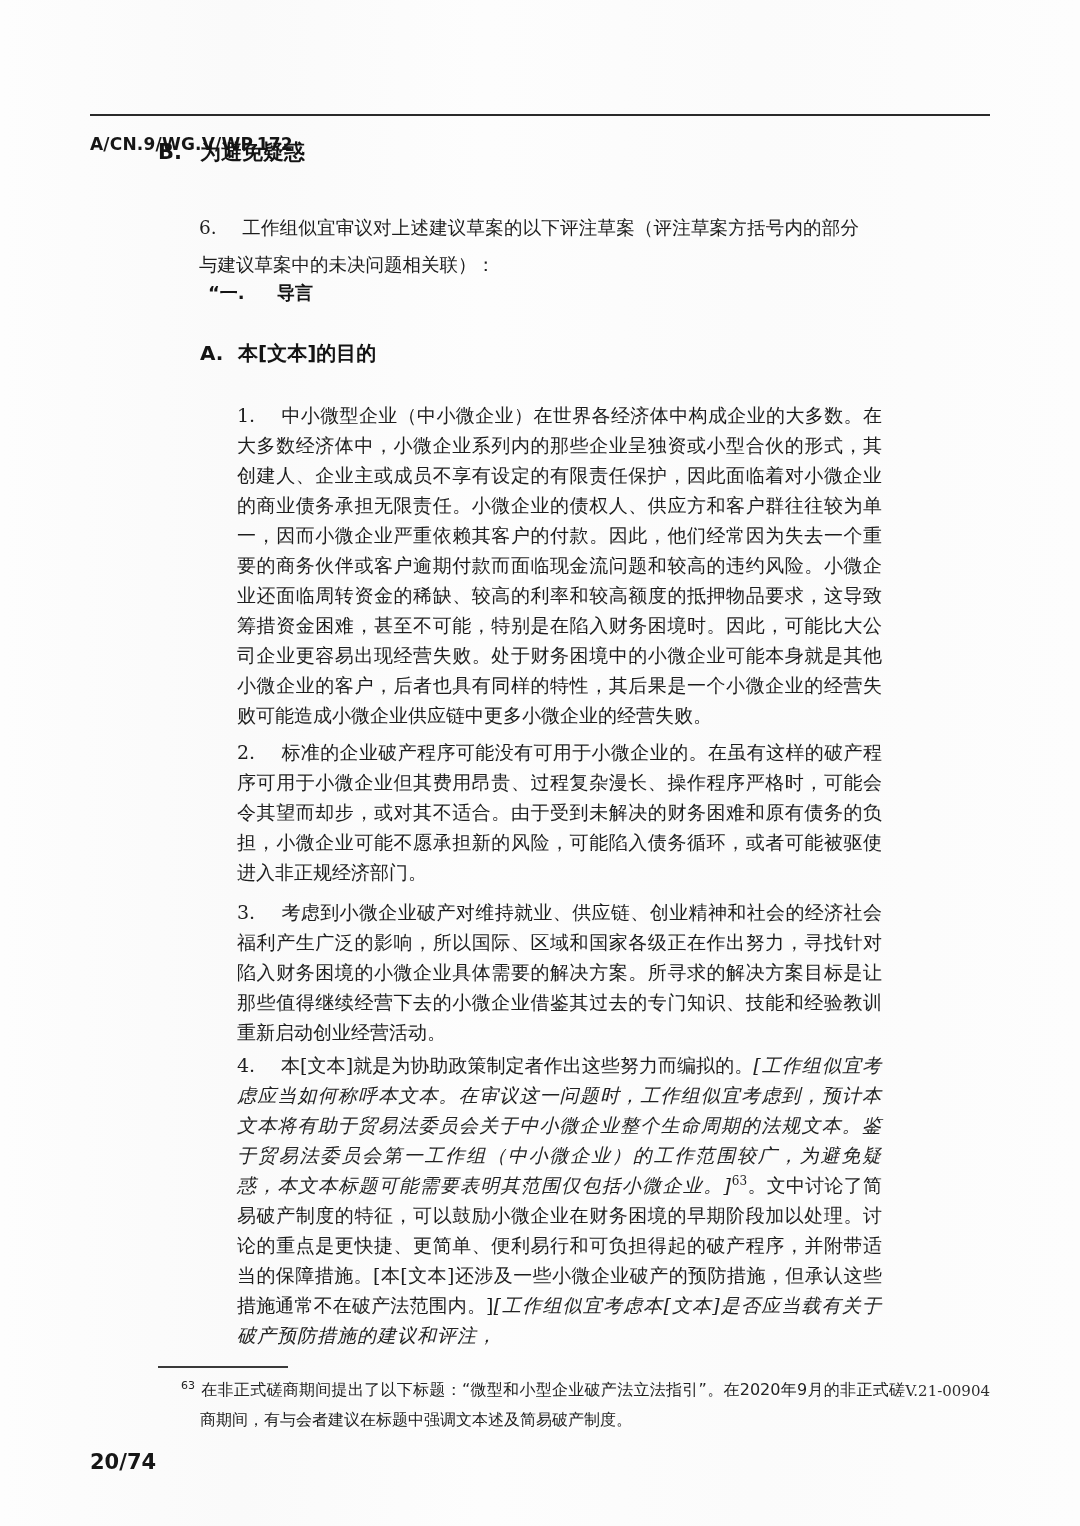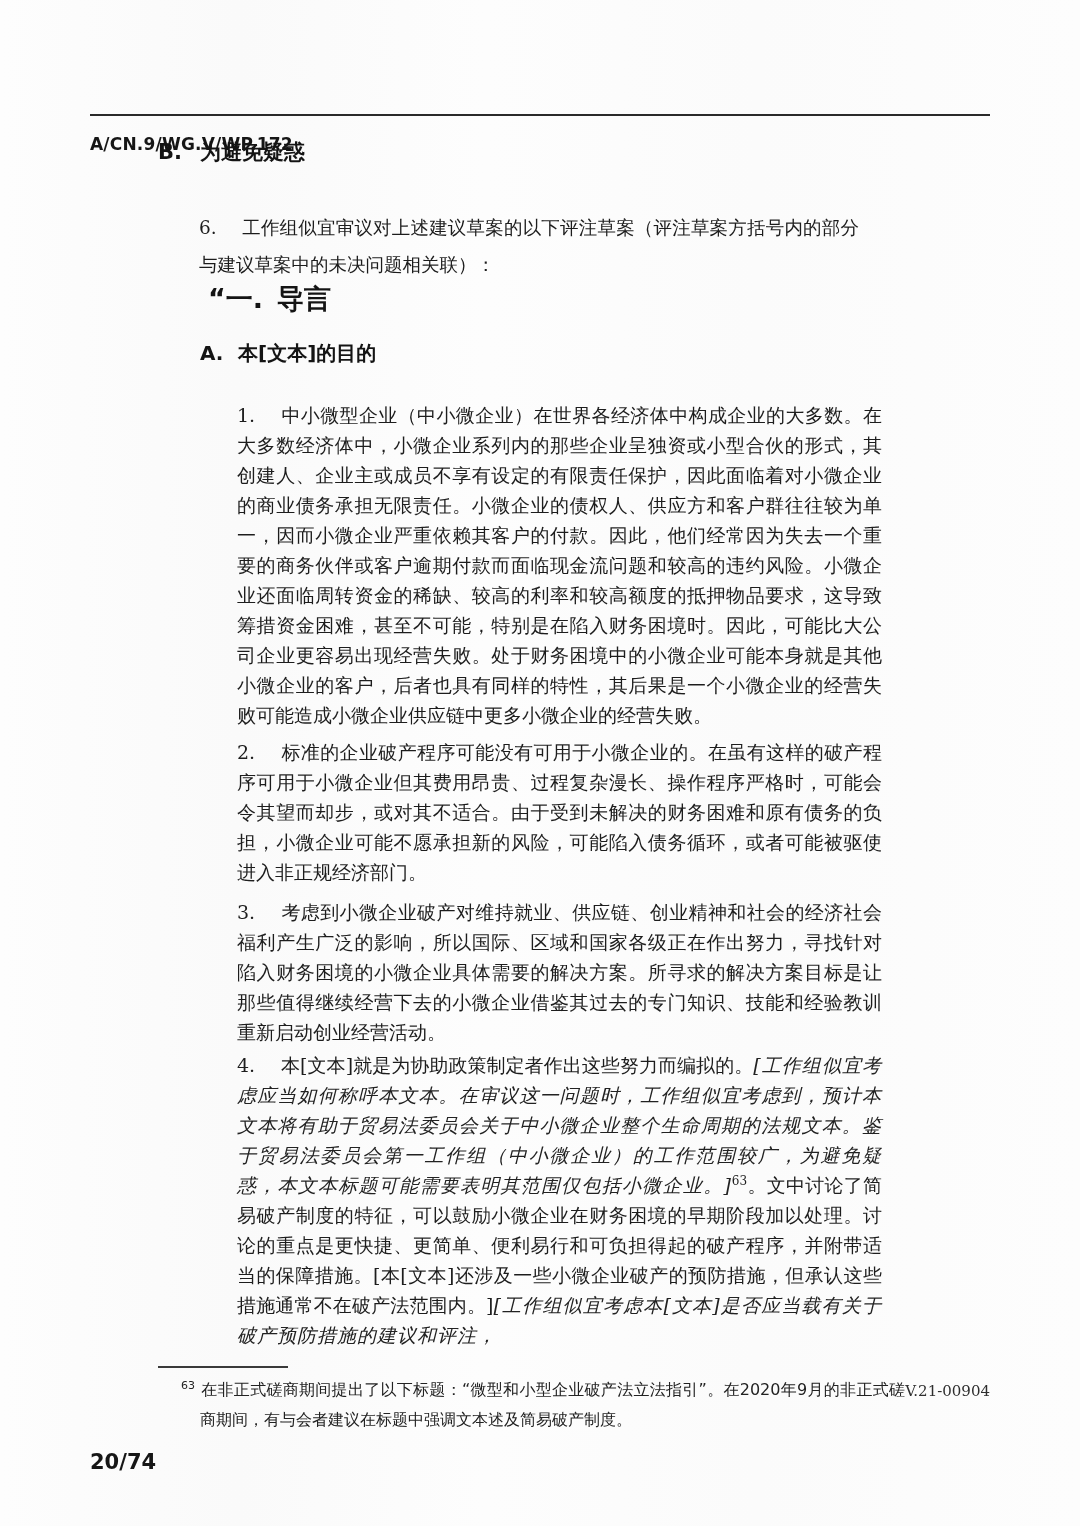--- a/index.html
+++ b/index.html
@@ -34,21 +34,21 @@
   .h-b .h-letter { display:inline-block; width:42px; }
   .para-main {
     position:absolute; left:199px; top:190px; width:660px;
     font-size:18.5px; line-height:37px; text-align:justify;
     color:#1c1c1c;
   }
   .para-main .pnum { display:inline-block; width:43px; }
   .h-yi {
     position:absolute; left:208px; top:281px;
     font-family:"DejaVu Sans", sans-serif;
-    font-weight:bold; font-size:27px; color:#141414;
+    font-weight:bold; font-size:18px; color:#141414;
   }
   .h-yi .h-prefix { display:inline-block; width:69px; }
   .h-a {
     position:absolute; left:200px; top:340px;
     font-family:"DejaVu Sans", sans-serif;
     font-weight:bold; font-size:20px; color:#141414;
   }
   .h-a .h-letter { display:inline-block; width:38px; }
   .qpara {
     position:absolute; left:237px; width:645px;

